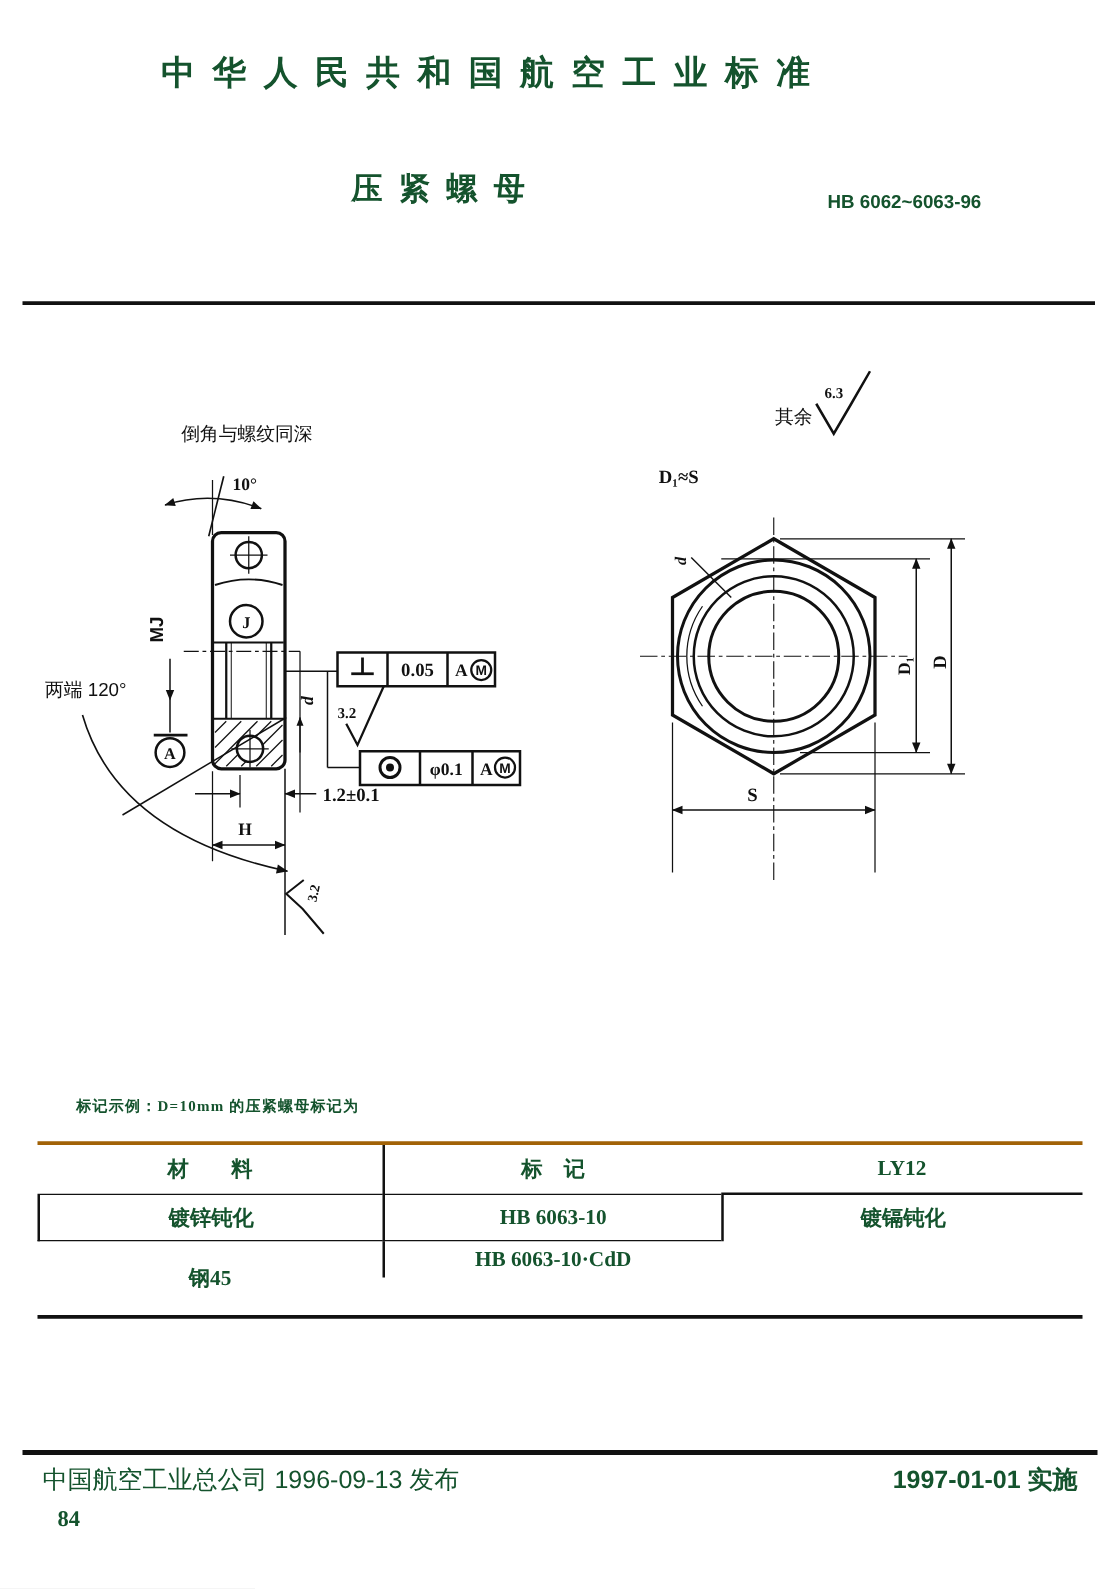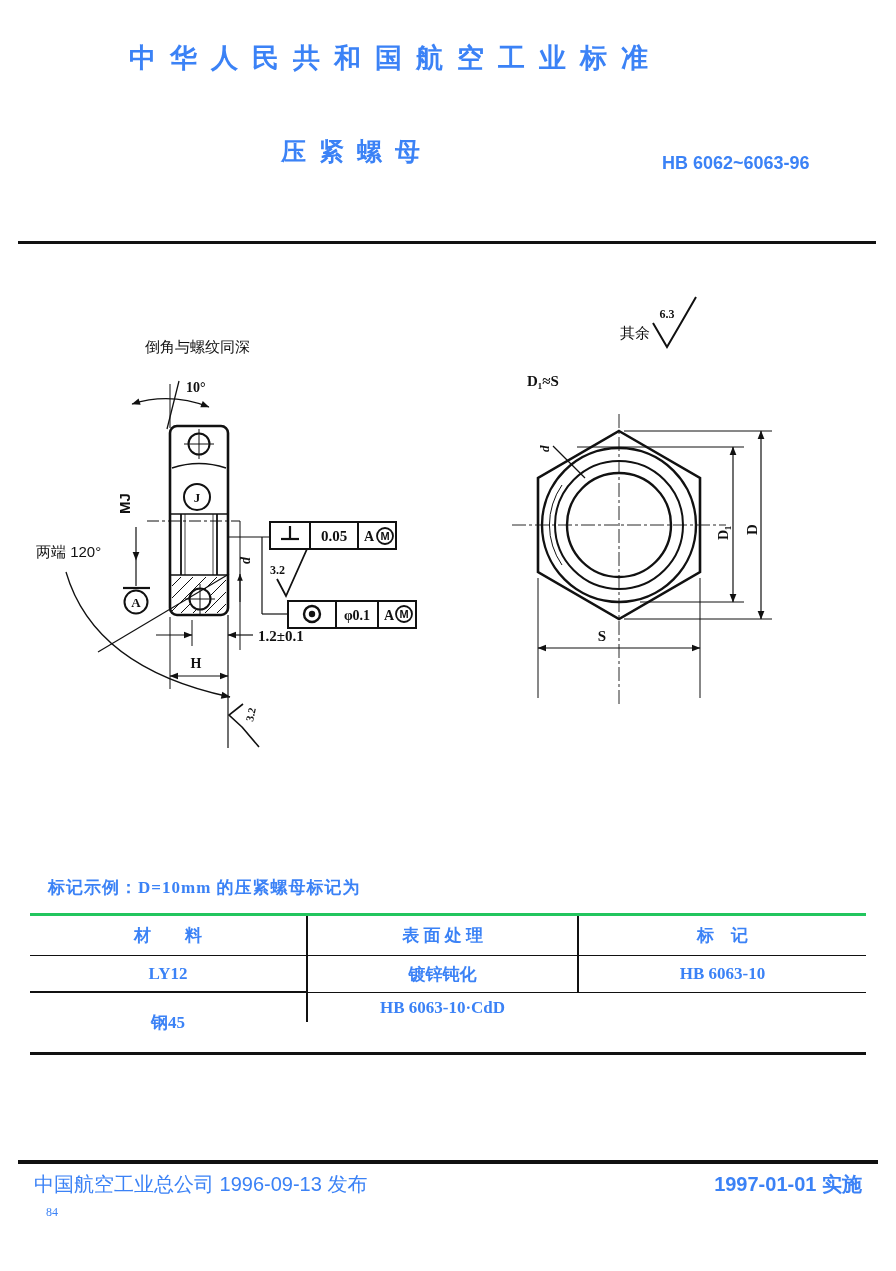--- a/index.html
+++ b/index.html
@@ -1,40 +1,40 @@
 <!DOCTYPE html>
 <html><head>
 <meta charset="utf-8">
 <style>
   html,body{margin:0;padding:0;background:#e8e8e8;}
   .page{position:relative;width:896px;height:1271px;background:#ffffff;overflow:hidden;
-        font-family:"Liberation Sans",sans-serif;color:#3b82f6;}
+        font-family:"Liberation Sans",sans-serif;color:#14532d;}
   .abs{position:absolute;line-height:1;}
   .doc-title{top:45px;left:129px;font-size:27px;font-weight:bold;letter-spacing:14px;white-space:nowrap;}
   .product-title{top:139px;left:281px;font-size:25px;font-weight:bold;letter-spacing:13px;white-space:nowrap;}
-  .std-no{top:154px;left:662px;font-size:18px;font-weight:bold;font-family:"Liberation Sans",sans-serif;letter-spacing:0px;}
+  .std-no{top:154px;left:662px;font-size:15px;font-weight:bold;font-family:"Liberation Sans",sans-serif;letter-spacing:0px;}
   .rule{position:absolute;background:#111;}
   .rule-top{top:241px;left:18px;width:858px;height:3px;}
   .rule-bottom{top:1160px;left:18px;width:860px;height:4px;}
-  .example-line{top:879px;left:48px;font-size:17px;letter-spacing:1px;font-family:"Liberation Serif",serif;font-weight:bold;}
+  .example-line{top:879px;left:61px;font-size:12px;letter-spacing:1px;font-family:"Liberation Serif",serif;font-weight:bold;}
   
   .spec-table{position:absolute;top:913px;left:30px;width:836px;
       display:grid;grid-template-columns:276px 271px 289px;grid-template-rows:40px 37px 29px 30px;
-      border-top:3px solid #22c55e;border-bottom:3px solid #111;
+      border-top:3px solid #a16207;border-bottom:3px solid #111;
       font-family:"Liberation Serif",serif;font-size:17px;font-weight:bold;}
   .cell{display:flex;align-items:center;justify-content:center;white-space:nowrap;}
   .vline{border-left:2px solid #111;}
   .hdr{border-bottom:1.5px solid #111;}
   .r1{border-bottom:2.5px solid #111;}
   .r2{border-bottom:1.5px solid #111;}
   .span2{grid-row:3/5;grid-column:1;}
   
   .footer-issue{top:1174px;left:34px;font-size:20px;font-weight:normal;white-space:nowrap;}
   .footer-impl{top:1174px;right:34px;font-size:20px;font-weight:bold;white-space:nowrap;margin-left:26px;}
-  .page-num{top:1206px;left:46px;font-size:12px;font-family:"Liberation Serif",serif;}
+  .page-num{top:1206px;left:46px;font-size:18px;font-family:"Liberation Serif",serif;font-weight:bold;}
   svg text{fill:#111;}
   .cjk{font-family:"Liberation Sans",sans-serif;font-size:15px;}
   .dim{font-family:"Liberation Serif",serif;font-weight:bold;}
   svg{pointer-events:none;}
 </style>
 </head>
 <body>
 
 <div class="page">
 
@@ -196,29 +196,29 @@
         <line x1="538" y1="648" x2="700" y2="648" stroke-width="1.2" marker-start="url(#arr)" marker-end="url(#arr)"></line>
         <text class="dim" x="602" y="641" font-size="15" text-anchor="middle" stroke="none">S</text>
       </g>
     </g>
   </svg>
 
   <div class="abs example-line">标记示例：D=10mm 的压紧螺母标记为</div>
 
   <div class="spec-table">
     <div class="cell hdr">材　　料</div>
-    <div class="cell hdr vline">表 面 处 理</div>
     <div class="cell hdr vline">标　记</div>
 
     <div class="cell r1">LY12</div>
 
     <div class="cell span2">钢45</div>
     <div class="cell r2 vline">镀锌钝化</div>
     <div class="cell r2 vline">HB 6063-10</div>
 
+    <div class="cell vline">镀镉钝化</div>
     <div class="cell vline">HB 6063-10·CdD</div>
   </div>
 
   <div class="rule rule-bottom"></div>
   <div class="abs footer-issue">中国航空工业总公司 1996-09-13 发布</div>
   <div class="abs footer-impl">1997-01-01 实施</div>
   <div class="abs page-num">84</div>
 
 </div>
 

